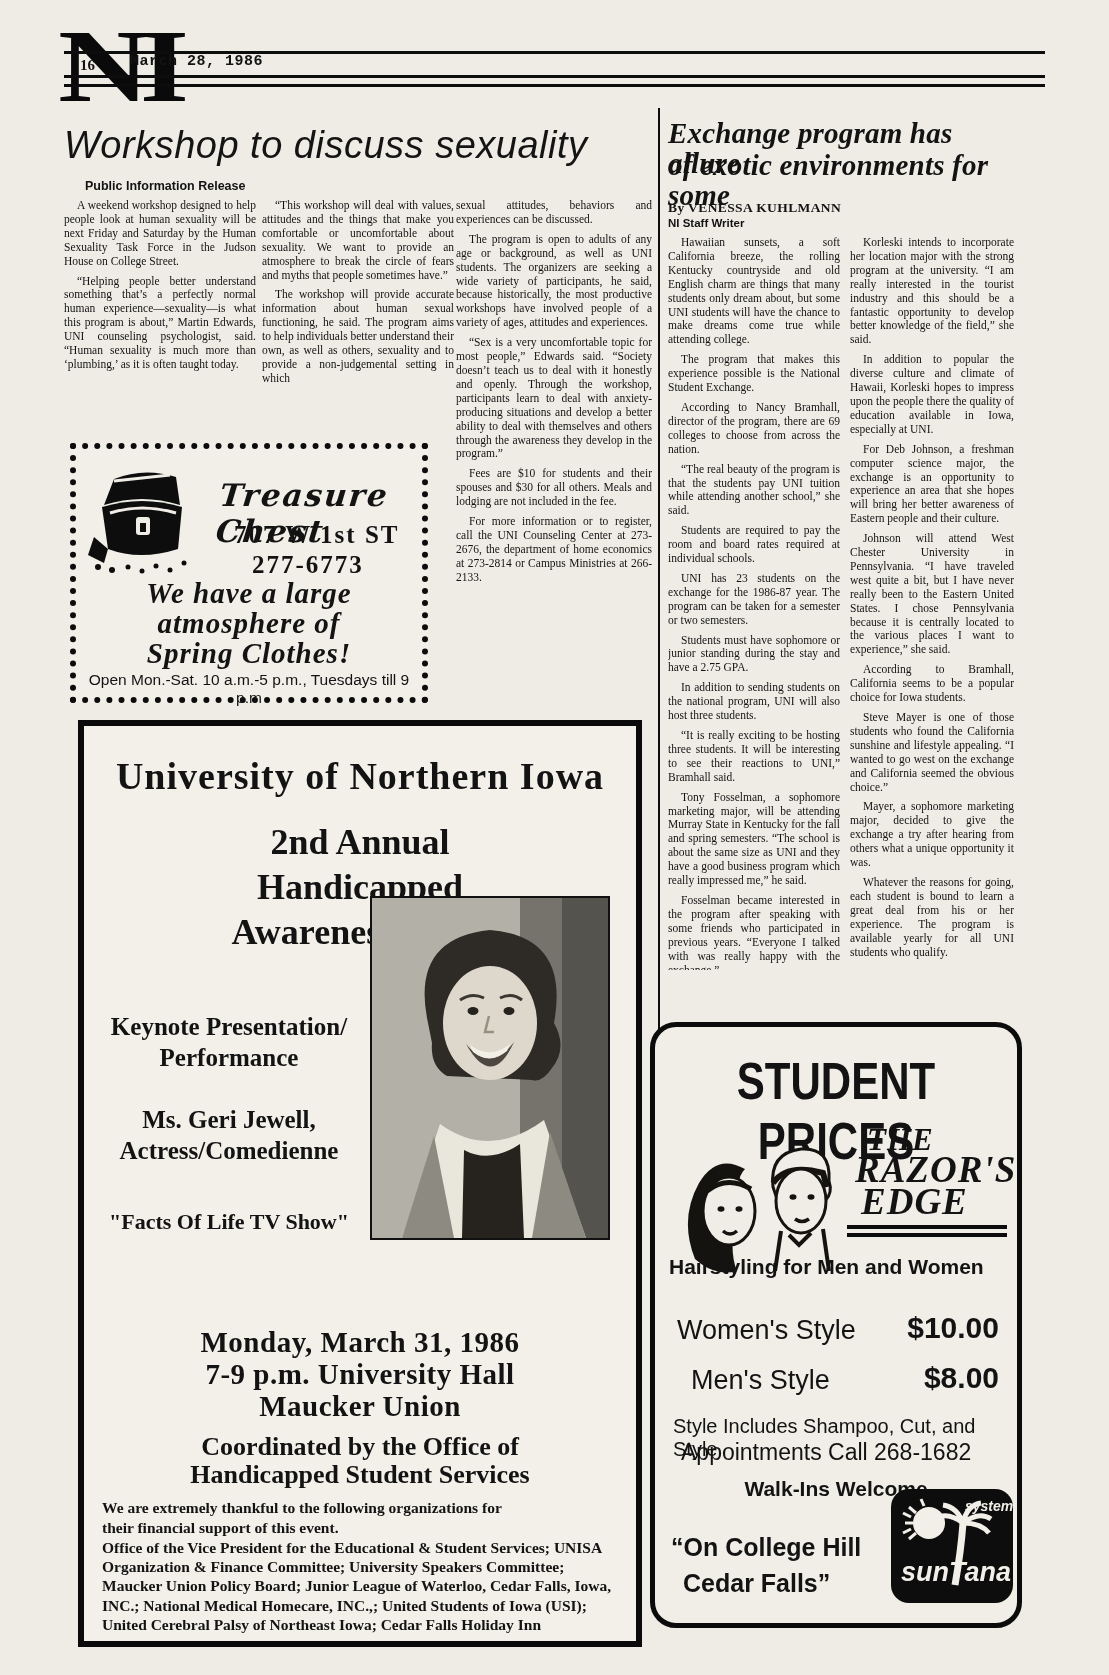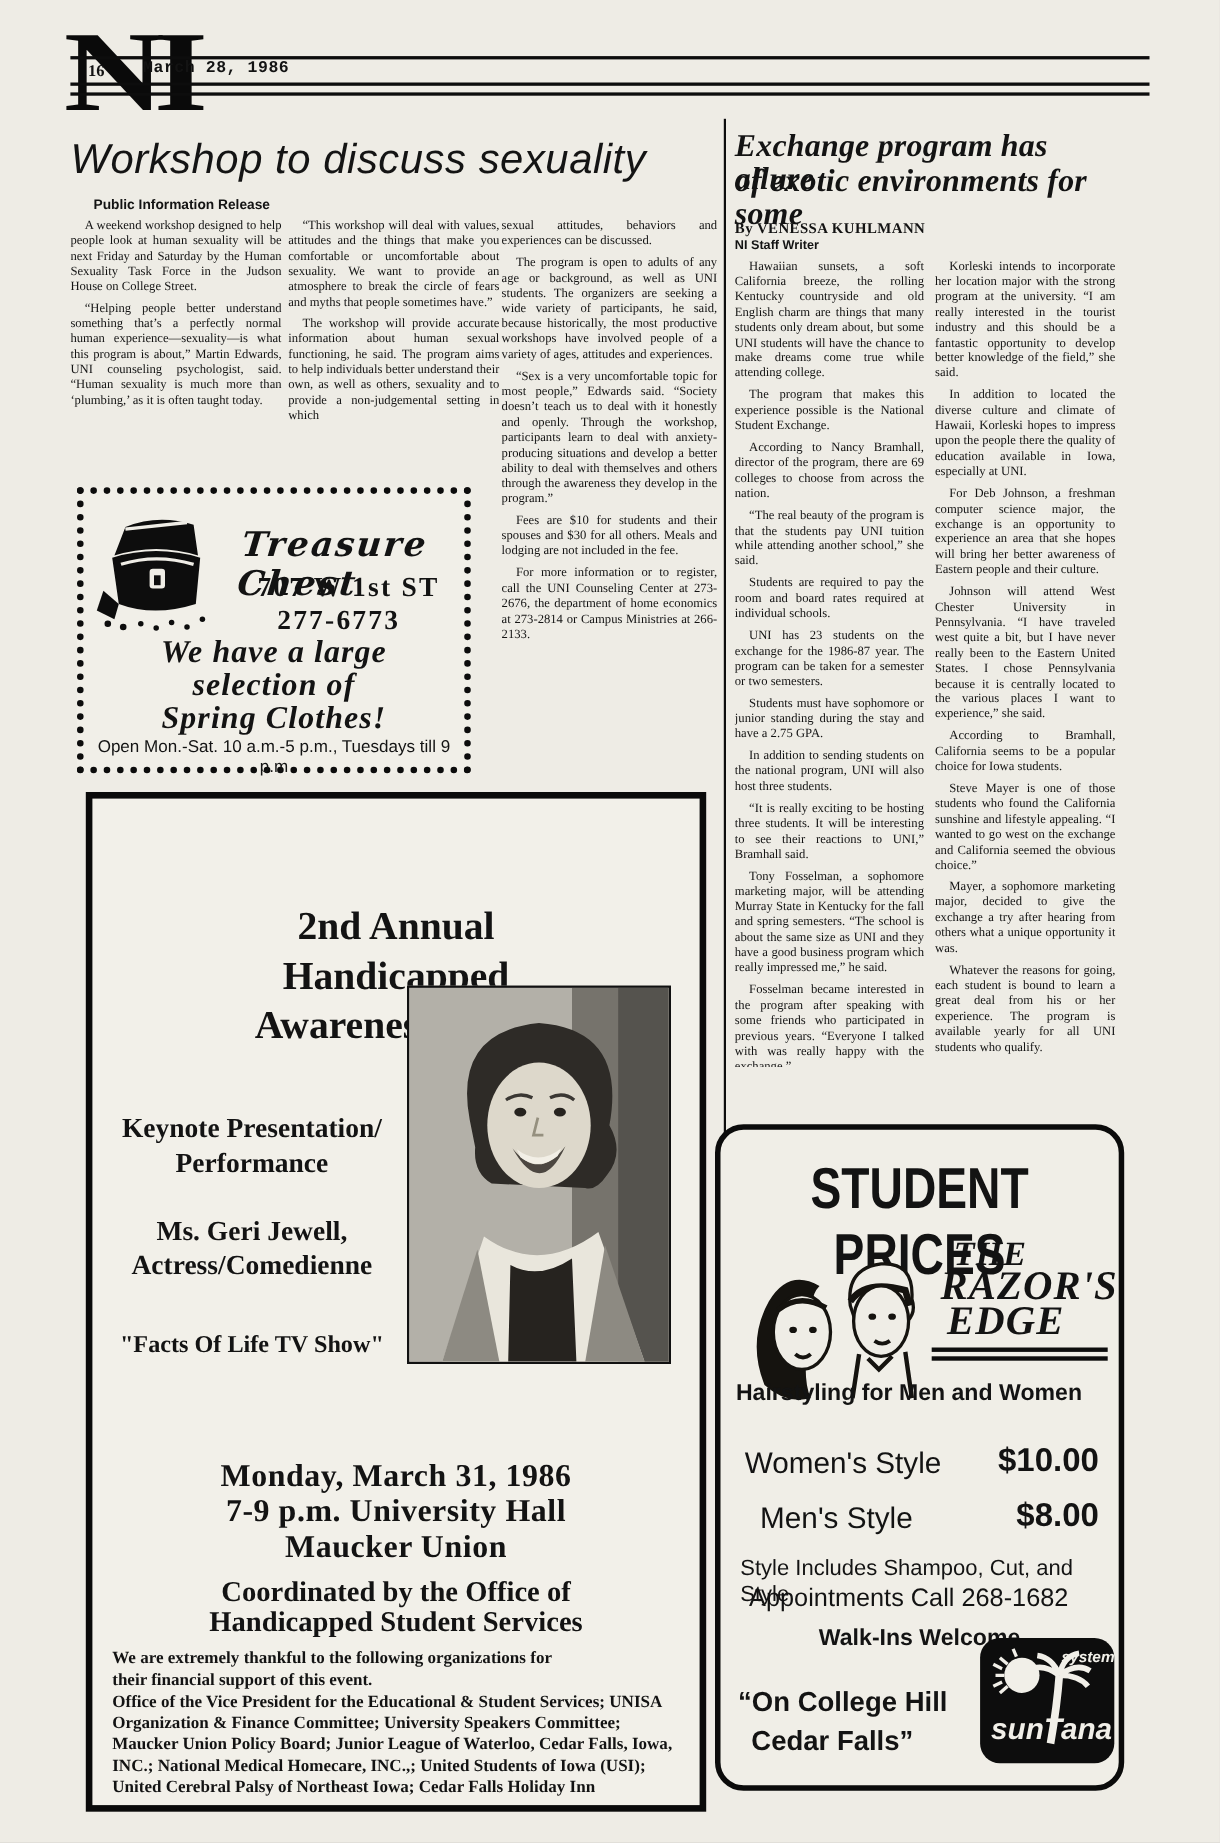--- a/index.html
+++ b/index.html
@@ -122,21 +122,21 @@
         <path d="M30 14 L86 8" stroke="#efede6" stroke-width="3" fill="none"></path>
         <rect x="52" y="50" width="14" height="18" rx="3" fill="#efede6"></rect>
         <rect x="56" y="56" width="6" height="9" fill="#0d0d0d"></rect>
         <path d="M26 46 Q58 36 92 46" stroke="#efede6" stroke-width="3" fill="none"></path>
       </svg>
     </span>
     <div class="abs script-name" style="left:142px; top:28px;">Treasure Chest</div>
     <div class="abs t-addr" style="left:158px; top:72px;">707 W 1st ST</div>
     <div class="abs t-addr" style="left:176px; top:102px;">277-6773</div>
     <div class="abs t-tag" style="left:0; top:128px;">We have a large</div>
-    <div class="abs t-tag" style="left:0; top:158px;">selection of</div>
+    <div class="abs t-tag" style="left:0; top:158px;">atmosphere of</div>
     <div class="abs t-tag" style="left:0; top:188px;">Spring Clothes!</div>
     <div class="abs t-hours" style="left:0; top:222px;">Open Mon.-Sat. 10 a.m.-5 p.m., Tuesdays till 9 p.m</div>
   </div>
 
   <div class="abs ex-headline" style="left:668px; top:118px; width:345px;">Exchange program has allure</div>
   <div class="abs ex-headline" style="left:668px; top:150px; width:345px;">of exotic environments for some</div>
   <div class="abs byline-serif" style="left:668px; top:200px;">By VENESSA KUHLMANN</div>
   <div class="abs byline-title" style="left:668px; top:217px;">NI Staff Writer</div>
   <div class="abs news-col" style="left:668px; top:236px; width:172px; height:734px;">
       <p>Hawaiian sunsets, a soft California breeze, the rolling Kentucky countryside and old English charm are things that many students only dream about, but some UNI students will have the chance to make dreams come true while attending college.</p>
@@ -146,30 +146,31 @@
       <p>Students are required to pay the room and board rates required at individual schools.</p>
       <p>UNI has 23 students on the exchange for the 1986-87 year. The program can be taken for a semester or two semesters.</p>
       <p>Students must have sophomore or junior standing during the stay and have a 2.75 GPA.</p>
       <p>In addition to sending students on the national program, UNI will also host three students.</p>
       <p>“It is really exciting to be hosting three students. It will be interesting to see their reactions to UNI,” Bramhall said.</p>
       <p>Tony Fosselman, a sophomore marketing major, will be attending Murray State in Kentucky for the fall and spring semesters. “The school is about the same size as UNI and they have a good business program which really impressed me,” he said.</p>
       <p>Fosselman became interested in the program after speaking with some friends who participated in previous years. “Everyone I talked with was really happy with the exchange.”</p>
     </div>
   <div class="abs news-col" style="left:850px; top:236px; width:164px; height:742px;">
       <p>Korleski intends to incorporate her location major with the strong program at the university. “I am really interested in the tourist industry and this should be a fantastic opportunity to develop better knowledge of the field,” she said.</p>
-      <p>In addition to located the diverse culture and climate of Hawaii, Korleski hopes to impress upon the people there the quality of education available in Iowa, especially at UNI.</p>
+      <p>In addition to popular the diverse culture and climate of Hawaii, Korleski hopes to impress upon the people there the quality of education available in Iowa, especially at UNI.</p>
       <p>For Deb Johnson, a freshman computer science major, the exchange is an opportunity to experience an area that she hopes will bring her better awareness of Eastern people and their culture.</p>
       <p>Johnson will attend West Chester University in Pennsylvania. “I have traveled west quite a bit, but I have never really been to the Eastern United States. I chose Pennsylvania because it is centrally located to the various places I want to experience,” she said.</p>
       <p>According to Bramhall, California seems to be a popular choice for Iowa students.</p>
       <p>Steve Mayer is one of those students who found the California sunshine and lifestyle appealing. “I wanted to go west on the exchange and California seemed the obvious choice.”</p>
       <p>Mayer, a sophomore marketing major, decided to give the exchange a try after hearing from others what a unique opportunity it was.</p>
       <p>Whatever the reasons for going, each student is bound to learn a great deal from his or her experience. The program is available yearly for all UNI students who qualify.</p>
     </div>
 
   <div class="abs uni-ad" style="left:78px; top:720px; width:552px; height:915px;">
+    <div class="abs uni-title" style="left:0; top:28px;">University of Northern Iowa</div>
     <div class="abs uni-sub" style="left:0; top:95px;">2nd Annual</div>
     <div class="abs uni-sub" style="left:0; top:140px;">Handicapped</div>
     <div class="abs uni-sub" style="left:0; top:185px;">Awareness Week</div>
 
     <div class="abs uni-left" style="left:10px; top:287px; width:270px;">Keynote Presentation/</div>
     <div class="abs uni-left" style="left:10px; top:318px; width:270px;">Performance</div>
     <div class="abs uni-left" style="left:10px; top:380px; width:270px;">Ms. Geri Jewell,</div>
     <div class="abs uni-left" style="left:10px; top:411px; width:270px;">Actress/Comedienne</div>
     <div class="abs uni-show" style="left:10px; top:483px; width:270px;">"Facts Of Life TV Show"</div>
 

